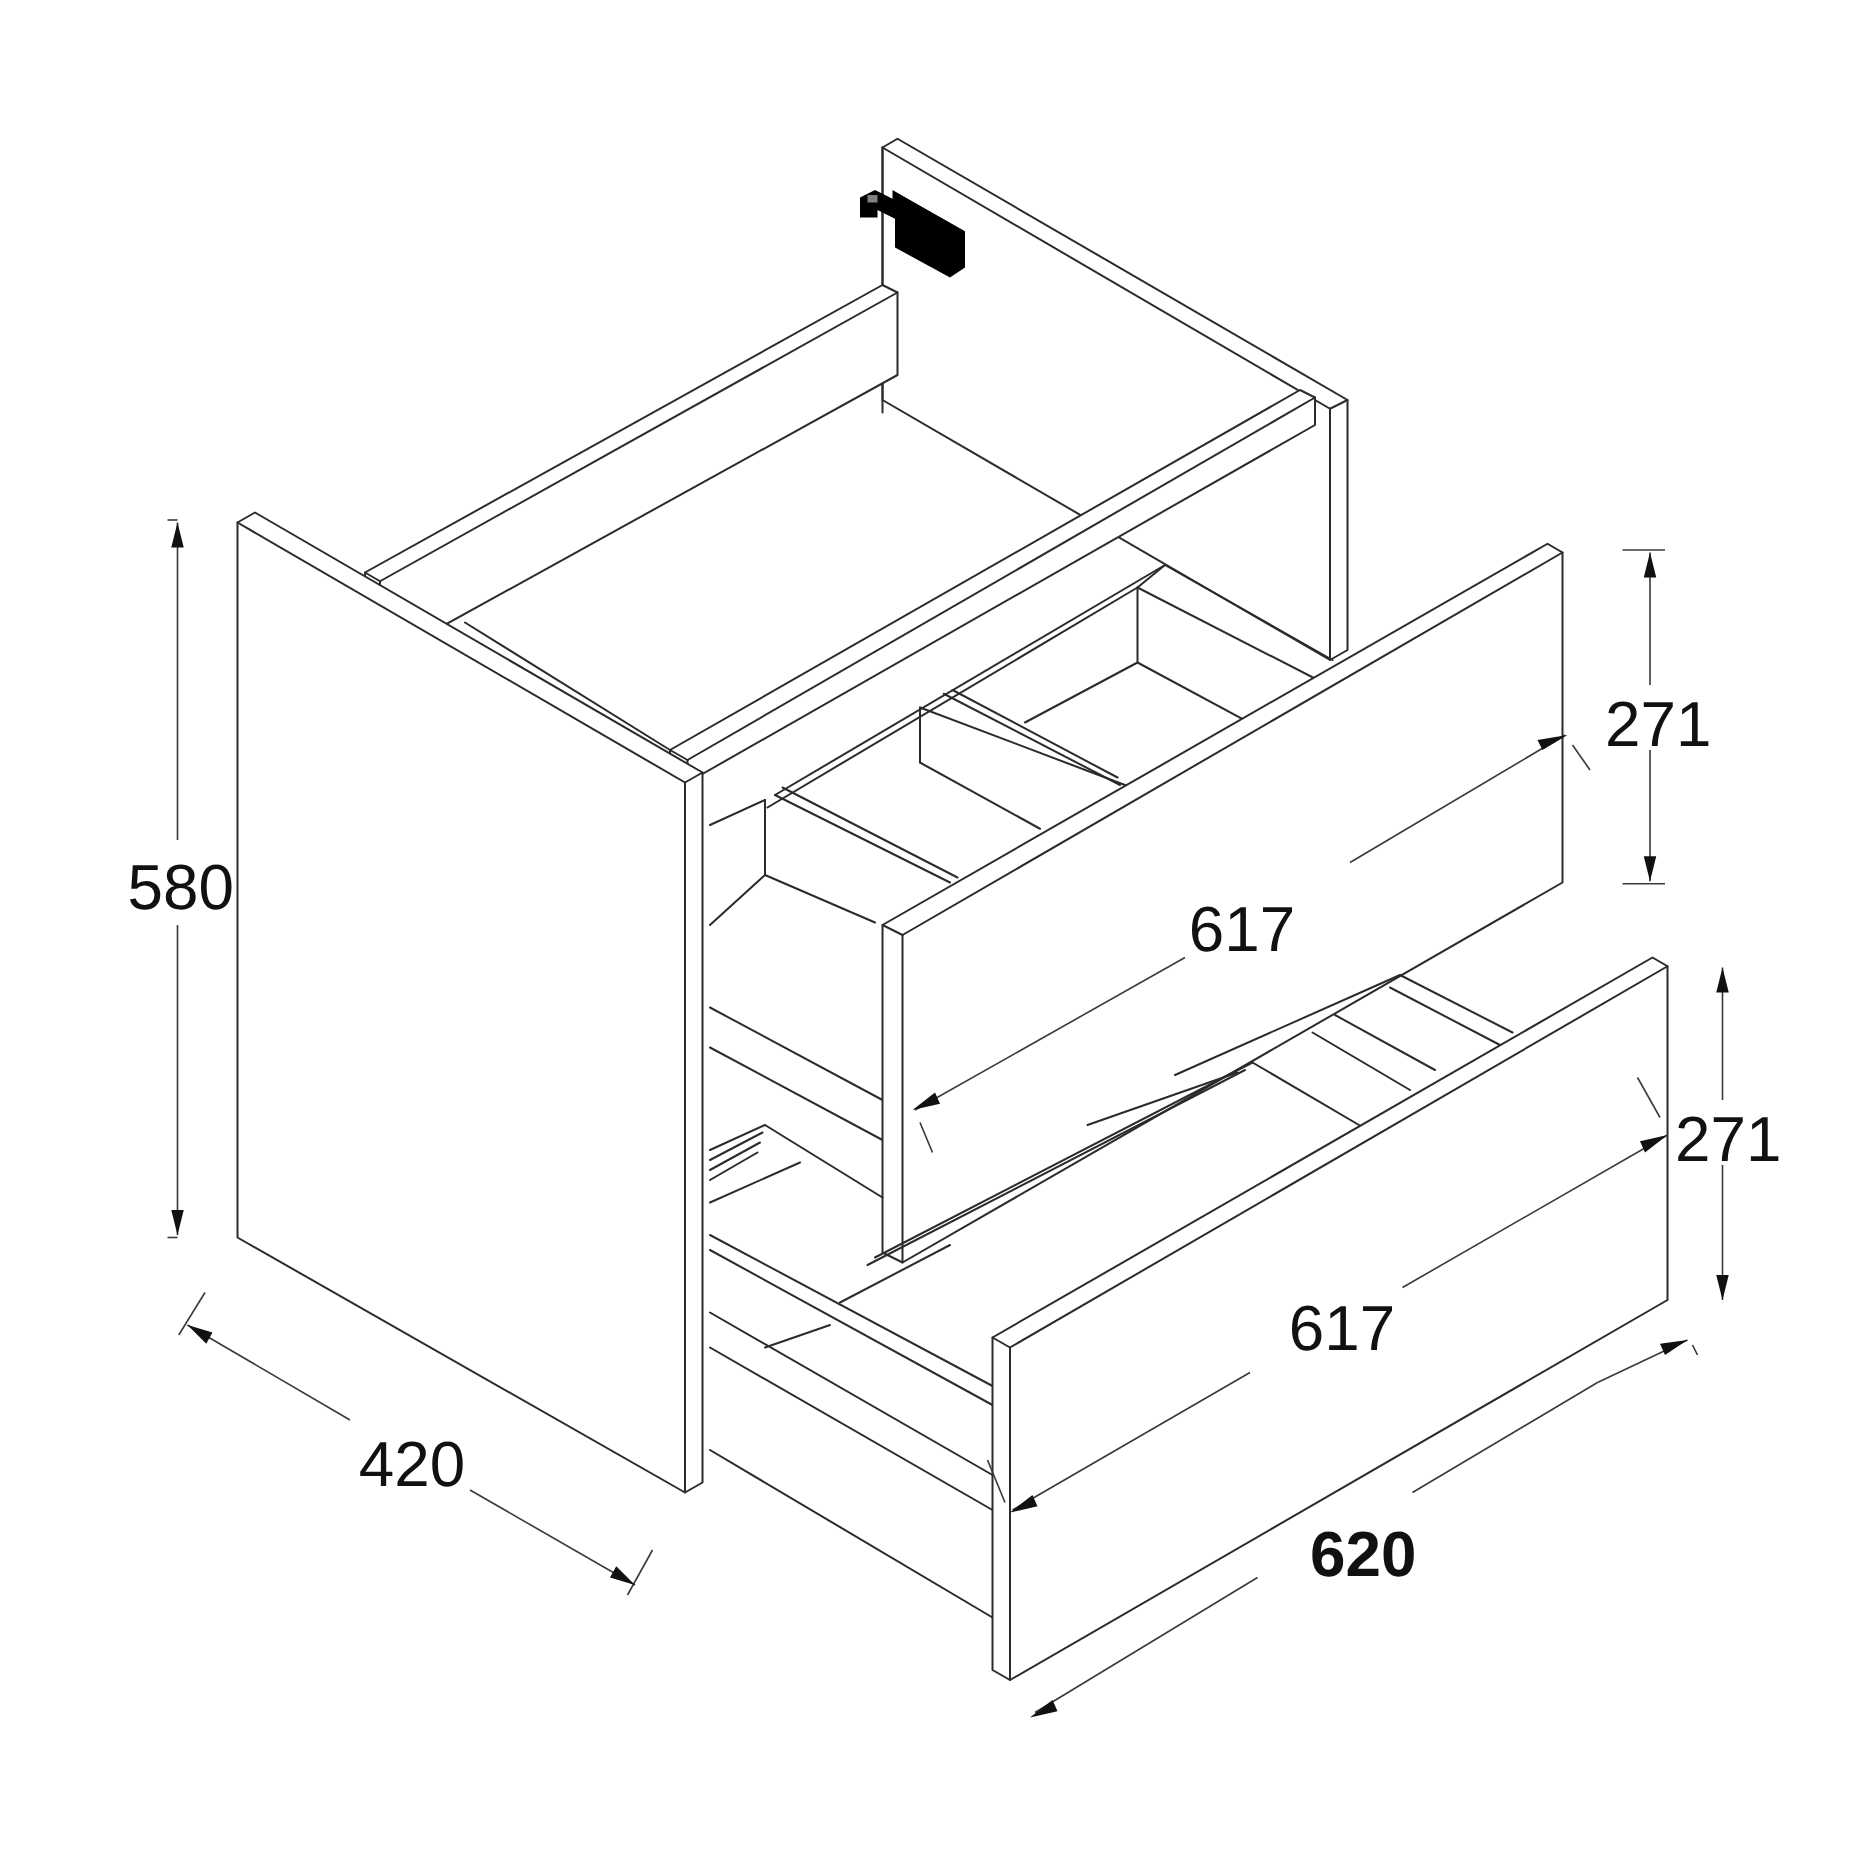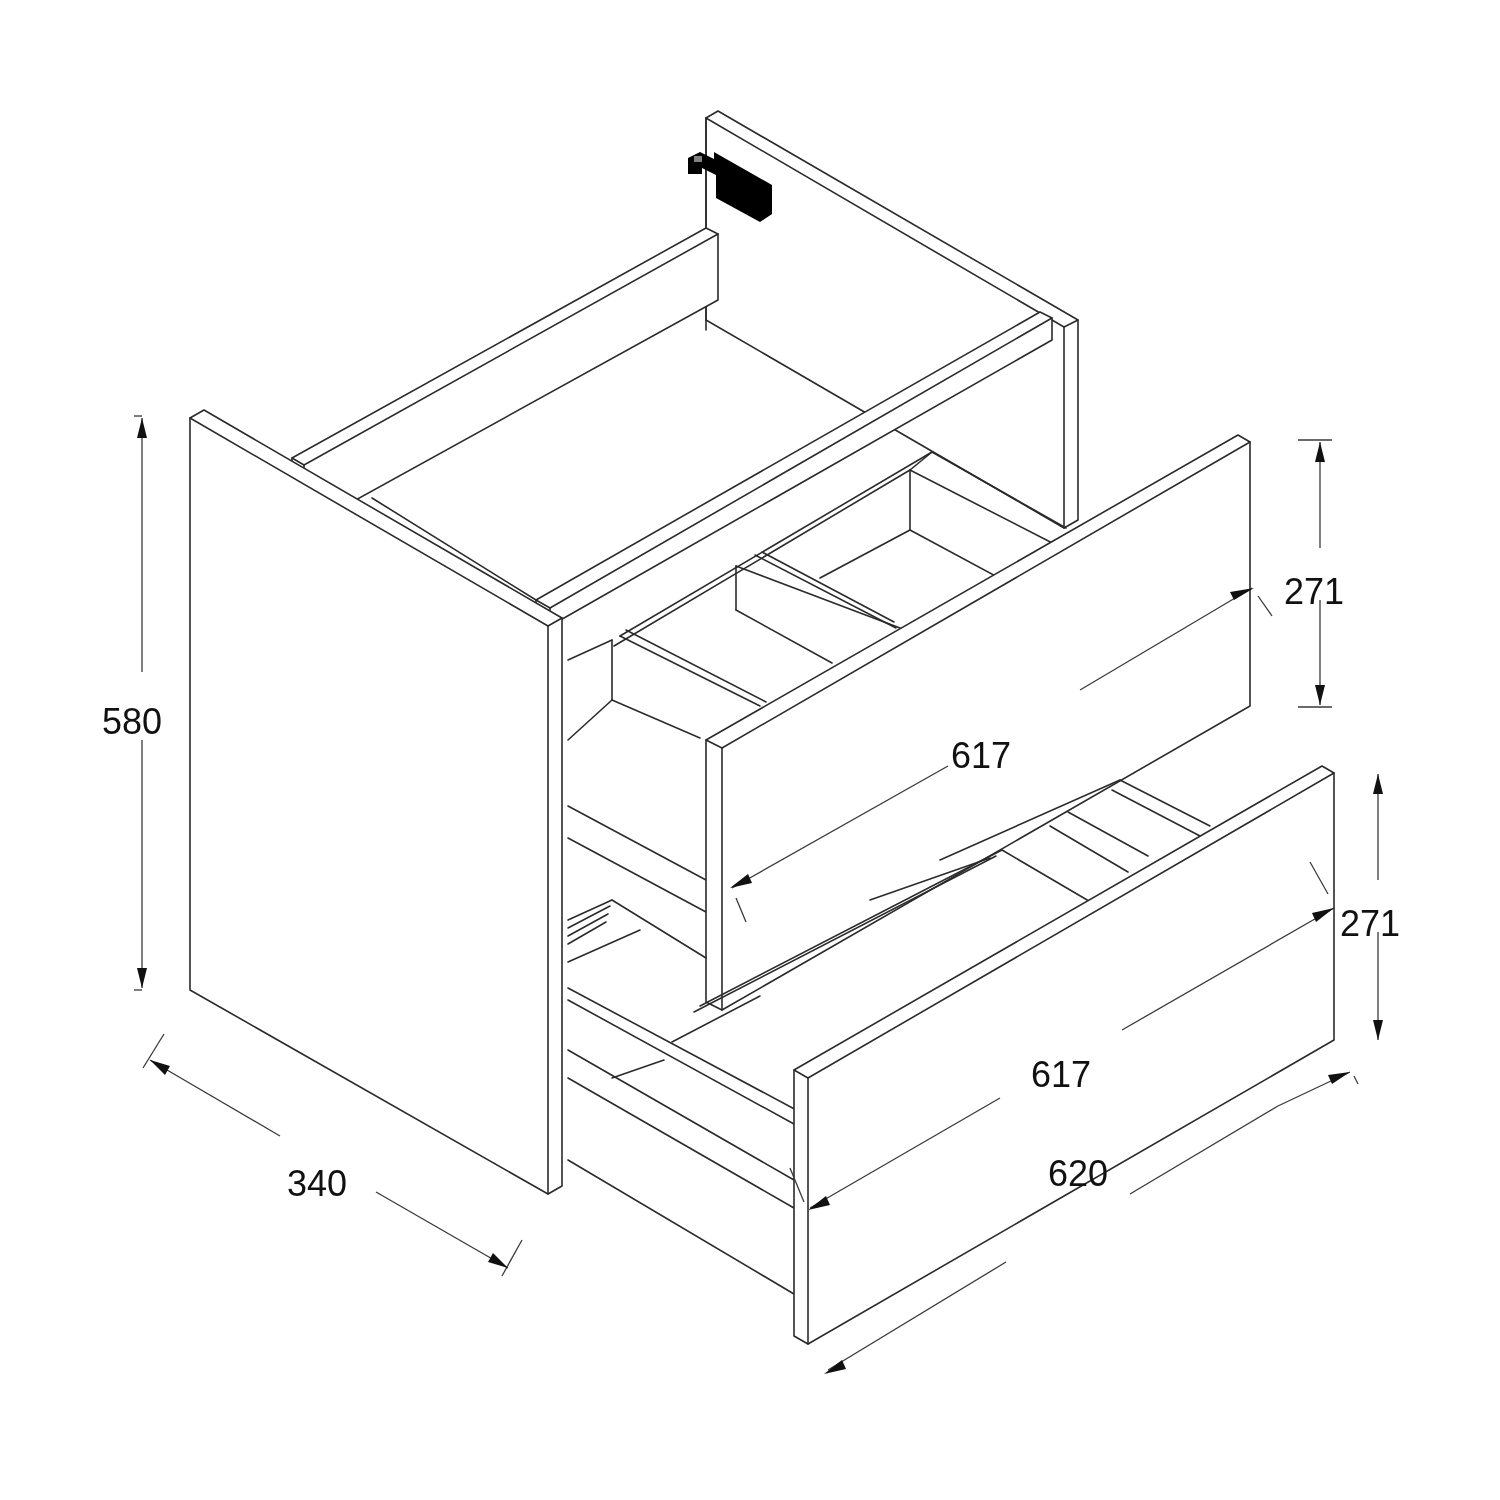--- a/index.html
+++ b/index.html
@@ -3,21 +3,21 @@
 <meta charset="utf-8">
 <style>
   html, body { margin: 0; padding: 0; background: #ffffff; }
   body { width: 1500px; height: 1500px; position: relative; overflow: hidden; }
   #drawing { position: absolute; left: 0; top: 0; width: 1500px; height: 1500px; }
   .ln { stroke: #2b2b2b; stroke-width: 1.6; fill: none; stroke-linejoin: round; stroke-linecap: round; }
   .pn { stroke: #2b2b2b; stroke-width: 1.6; fill: #ffffff; stroke-linejoin: round; }
   .dim { stroke: #3a3a3a; stroke-width: 1.3; fill: none; }
   .ext { stroke: #3a3a3a; stroke-width: 1.3; fill: none; }
   .arr { fill: #111111; stroke: none; }
-  .lbl-html { position: absolute; font-family: "Liberation Sans", sans-serif; font-size: 36px; color: #111111; line-height: 1; white-space: nowrap; margin-top: 20px; }
+  .lbl-html { position: absolute; font-family: "Liberation Sans", sans-serif; font-size: 51px; color: #111111; line-height: 1; white-space: nowrap; }
 </style>
 </head>
 <body>
 
 <svg id="drawing" viewBox="0 0 1500 1500" xmlns="http://www.w3.org/2000/svg">
 
   <g>
     <polygon class="pn" points="706,118 718,111 1078,320 1078,520 1064,528 706,320"></polygon>
     <line class="ln" x1="706" y1="118" x2="1064" y2="327"></line>
     <line class="ln" x1="1064" y1="327" x2="1064" y2="528"></line>
@@ -175,18 +175,18 @@
 
   <g>
     <line class="dim" x1="1378" y1="774" x2="1378" y2="880"></line>
     <line class="dim" x1="1378" y1="932" x2="1378" y2="1040"></line>
     <polygon class="arr" points="1378,774 1373,794 1383,794"></polygon>
     <polygon class="arr" points="1378,1040 1373,1020 1383,1020"></polygon>
   </g>
 </svg>
 
 <div class="lbl-html" style="left:102px; top:684px;text-align:right;">580</div>
-<div class="lbl-html" style="left:287px; top:1146px;">340</div>
-<div class="lbl-html" style="left:1048px; top:1136px;">620</div>
+<div class="lbl-html" style="left:287px; top:1146px;">420</div>
+<div class="lbl-html" style="left:1048px; top:1218px;font-weight:bold;">620</div>
 <div class="lbl-html" style="left:951px; top:718px;">617</div>
 <div class="lbl-html" style="left:1284px; top:554px;">271</div>
 <div class="lbl-html" style="left:1031px; top:1037px;">617</div>
 <div class="lbl-html" style="left:1340px; top:886px;">271</div>
 
 </body></html>

